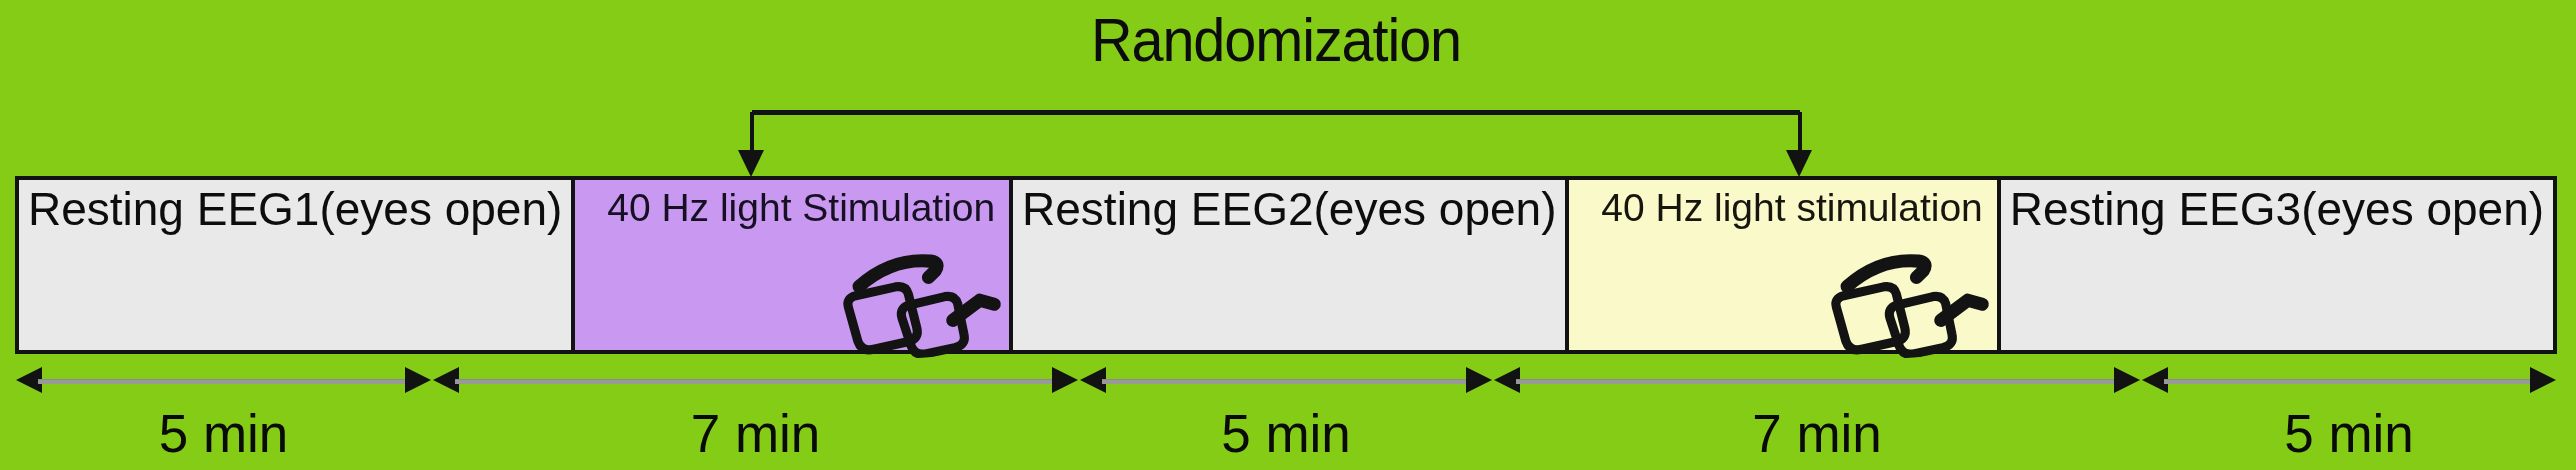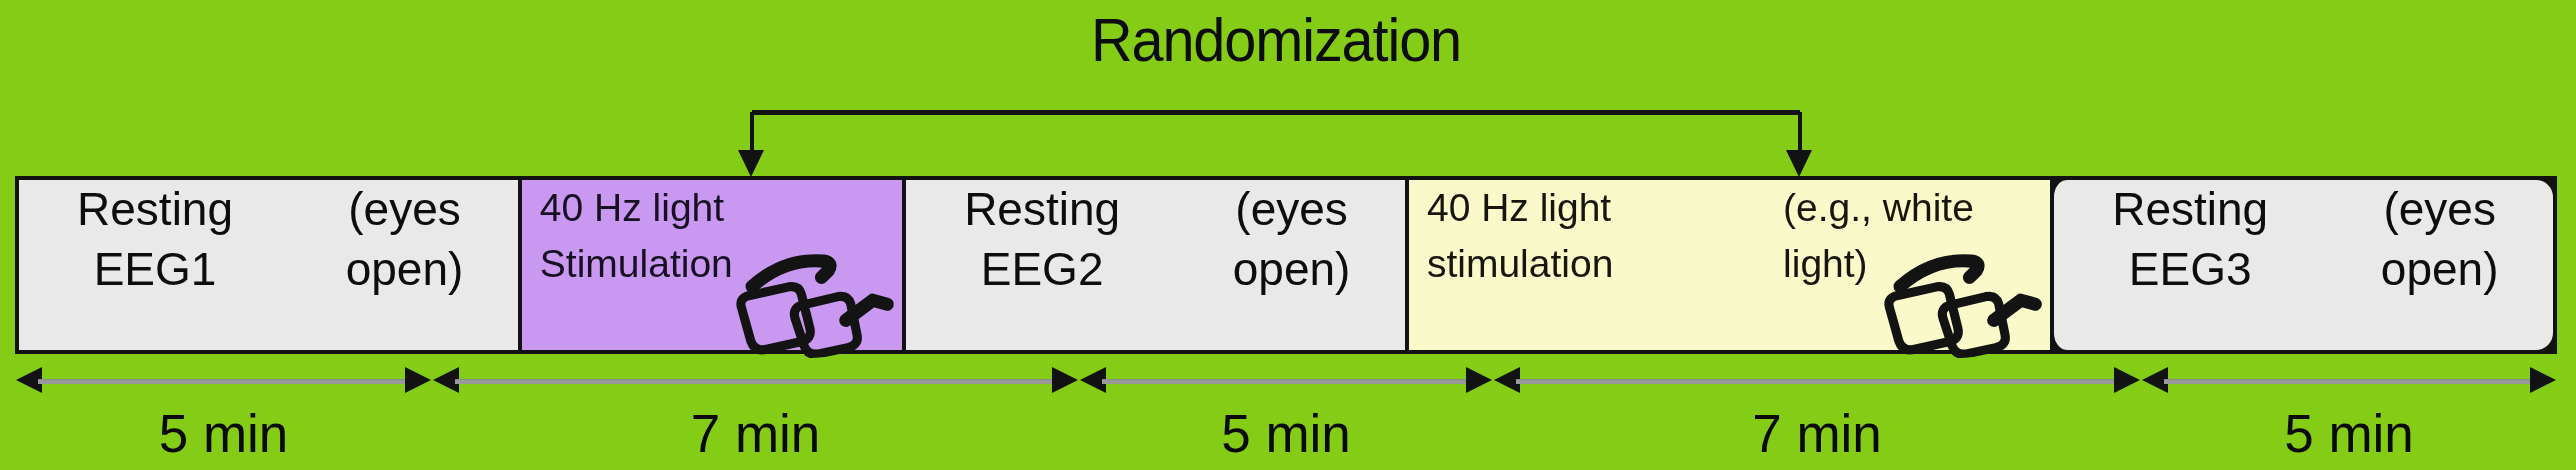--- a/index.html
+++ b/index.html
@@ -78,21 +78,21 @@
     padding-left:18px;
     text-align:left;
   }
   .cell.stim-violet{background:#c999f1;color:#171022;}
   .cell.stim-white{background:#f9f9ca;color:#16160e;}
   .cell p{margin:0;}
   .flex-rest{flex-grow:702;}
   .flex-stim-v{flex-grow:1090;}
   .flex-rest2{flex-grow:698;}
   .flex-stim-w{flex-grow:1091;}
-  .flex-rest3{flex-grow:701;border-radius:17px;}
+  .flex-rest3{flex-grow:701;}
   
   .glasses{
     position:absolute;
     right:4.7px;bottom:-8.3px;
     width:172px;height:113px;
     transform:rotate(-4deg);
     pointer-events:none;
   }
   
   .dim{
@@ -171,21 +171,20 @@
       </svg>
     </div>
 
     <div class="cell rest flex-rest2">
       <p>Resting EEG2</p>
       <p>(eyes open)</p>
     </div>
 
     <div class="cell stim stim-white flex-stim-w">
       <p>40 Hz light stimulation</p>
-      <p>(e.g., white light)</p>
       <svg class="glasses" viewBox="0 0 170 110" aria-hidden="true">
         <g fill="none" stroke="#131313" stroke-linecap="round" stroke-linejoin="round">
           <path d="M28 36 Q62 10 100 16 Q110 18 104 26 L97 32" stroke-width="13"></path>
           <path d="M118 76 L146 58 L160 63" stroke-width="13"></path>
           <path d="M16 56 Q14 47 24 45 L64 39 Q74 38 76 47 L82 81 Q84 92 72 94 L38 99 Q26 101 23 90 Z" stroke-width="9"></path>
           <path d="M68 70 Q66 60 76 58 L112 52 Q122 51 124 60 L128 90 Q130 101 118 103 L90 107 Q78 109 75 98 Z" stroke-width="9"></path>
         </g>
       </svg>
     </div>
 

